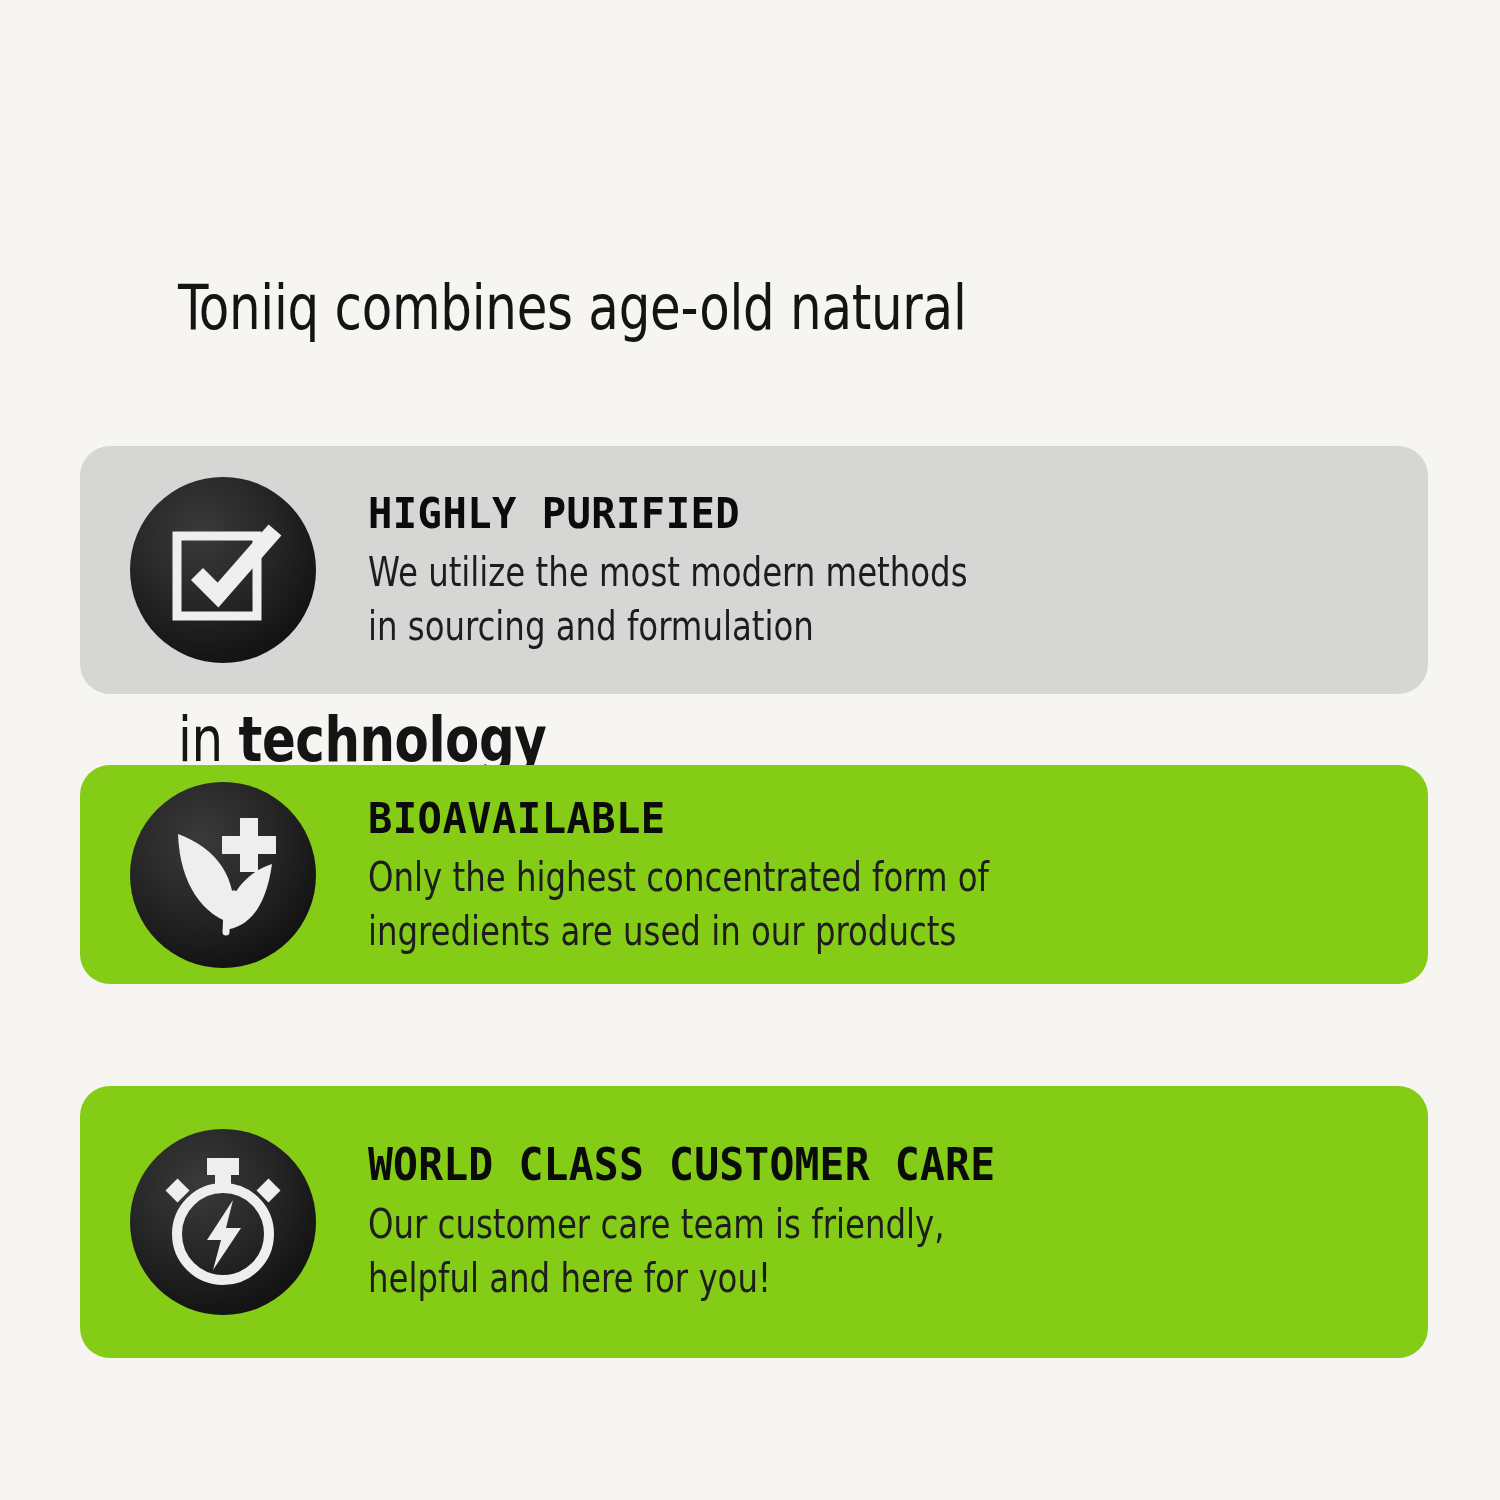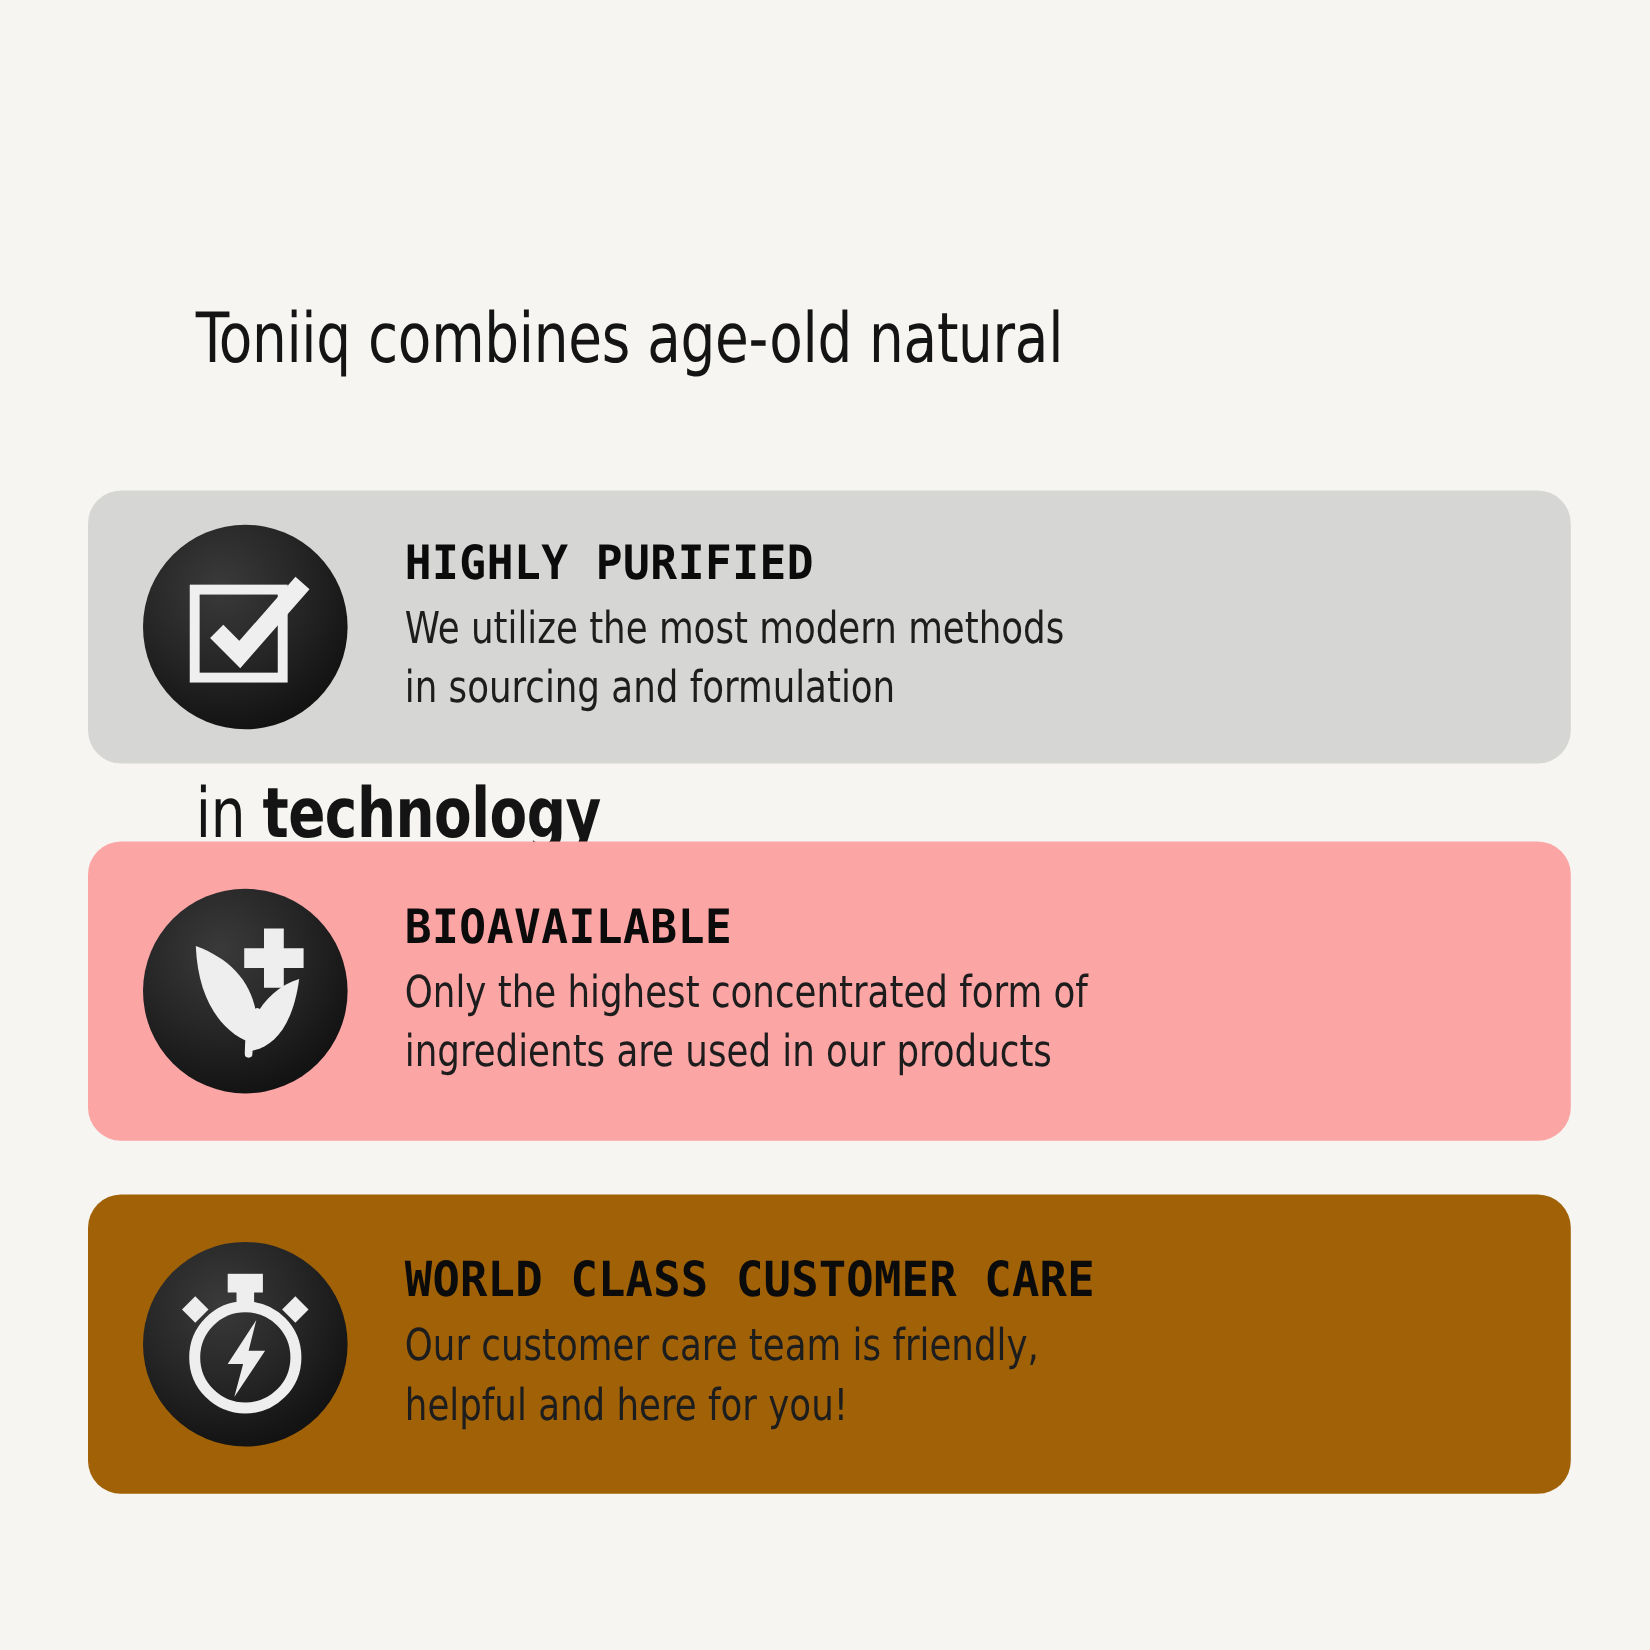--- a/index.html
+++ b/index.html
@@ -47,22 +47,22 @@
 
   
   .card {
     position: absolute;
     left: 80px;
     width: 1348px;
     border-radius: 30px;
     display: block;
   }
   .card-1 { top: 446px;  height: 248px; background: #d6d7d4; }
-  .card-2 { top: 765px;  height: 272px; background: #fca5a5; }
-  .card-3 { top: 1086px; height: 272px; background: #a16207; }
+  .card-2 { top: 765px;  height: 219px; background: #84cc16; }
+  .card-3 { top: 1086px; height: 272px; background: #84cc16; }
 
   
   .icon-circle {
     position: absolute;
     left: 50px;
     top: 50%;
     transform: translateY(-50%);
     width: 186px;
     height: 186px;
     border-radius: 50%;

